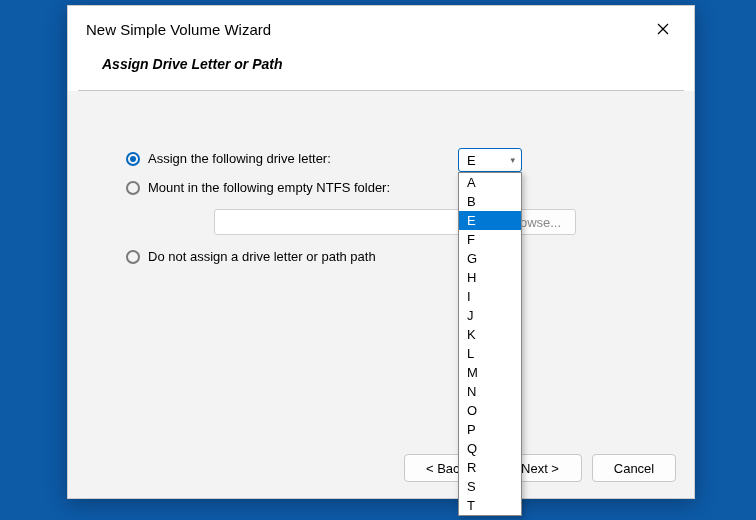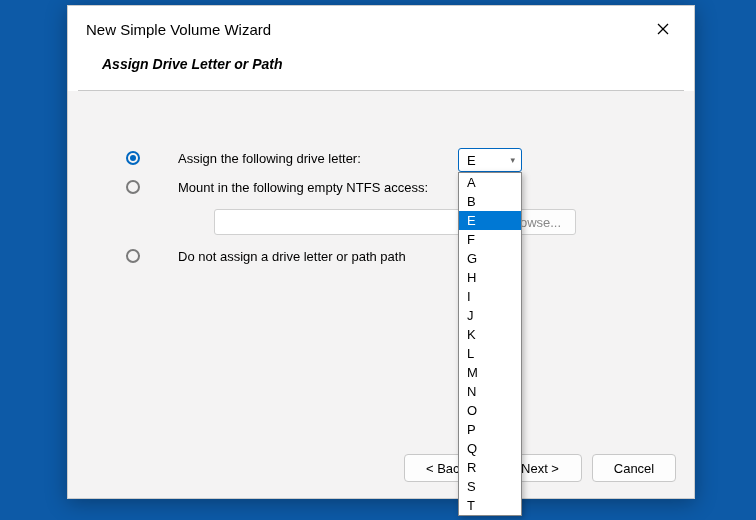--- a/index.html
+++ b/index.html
@@ -63,22 +63,22 @@
       margin: 0 10px;
     }
     .body {
       flex: 1;
       background: #f4f3f3;
       padding: 60px 38px 0 58px;
       position: relative;
     }
     .radio-row {
       display: flex;
+      align-items: center;
       margin-bottom: 14px;
-      gap: 30px;
     }
     .radio {
       width: 14px;
       height: 14px;
       border-radius: 50%;
       border: 2px solid #7a7a7a;
       margin-right: 8px;
       display: inline-flex;
       align-items: center;
       justify-content: center;
@@ -201,21 +201,21 @@
 
   <div class="body">
 
     <div class="radio-row">
       <span class="radio selected"></span>
       <span>Assign the following drive letter:</span>
     </div>
 
     <div class="radio-row">
       <span class="radio"></span>
-      <span>Mount in the following empty NTFS access:</span>
+      <span>Mount in the following empty NTFS folder:</span>
     </div>
 
     <div class="folder-input">
       <div class="text-input"></div>
       <div class="browse-btn">
         <span>Browse...</span>
       </div>
     </div>
 
     <div class="radio-row">

